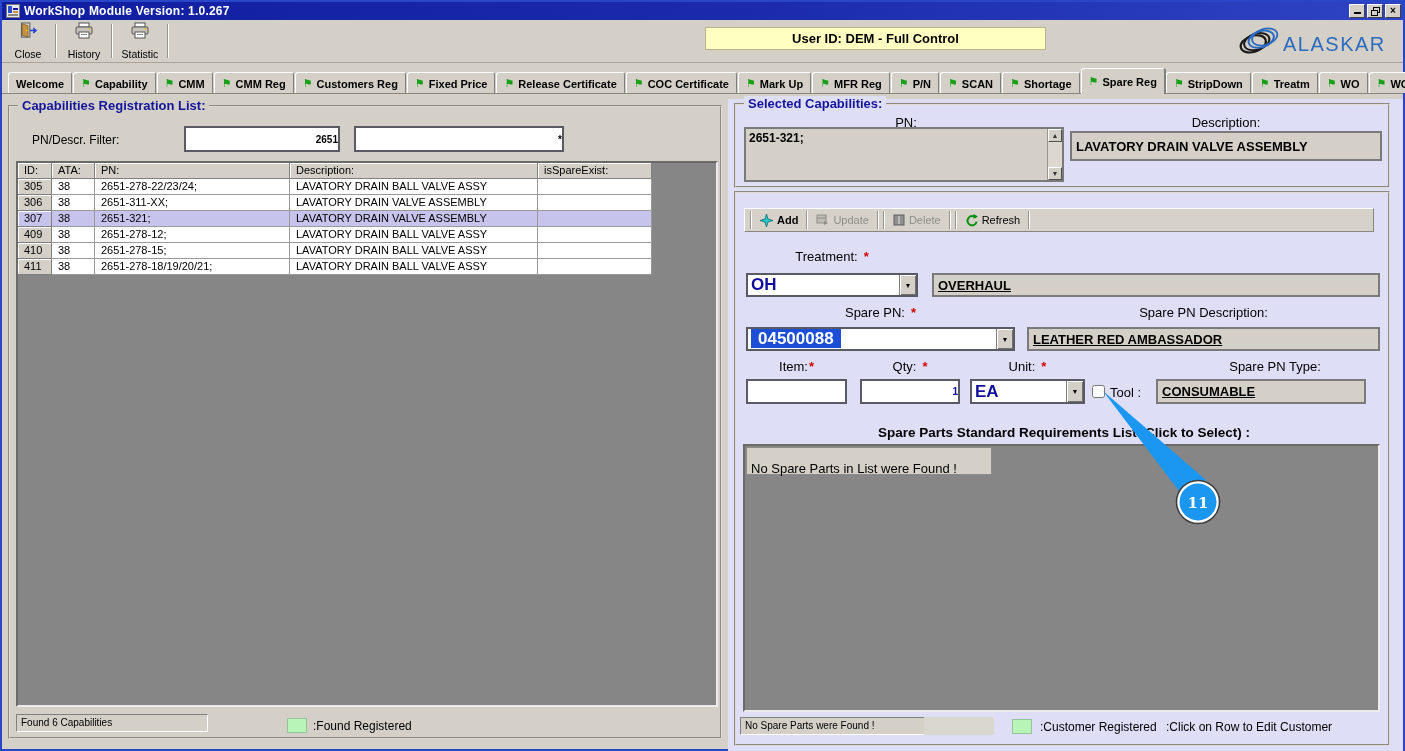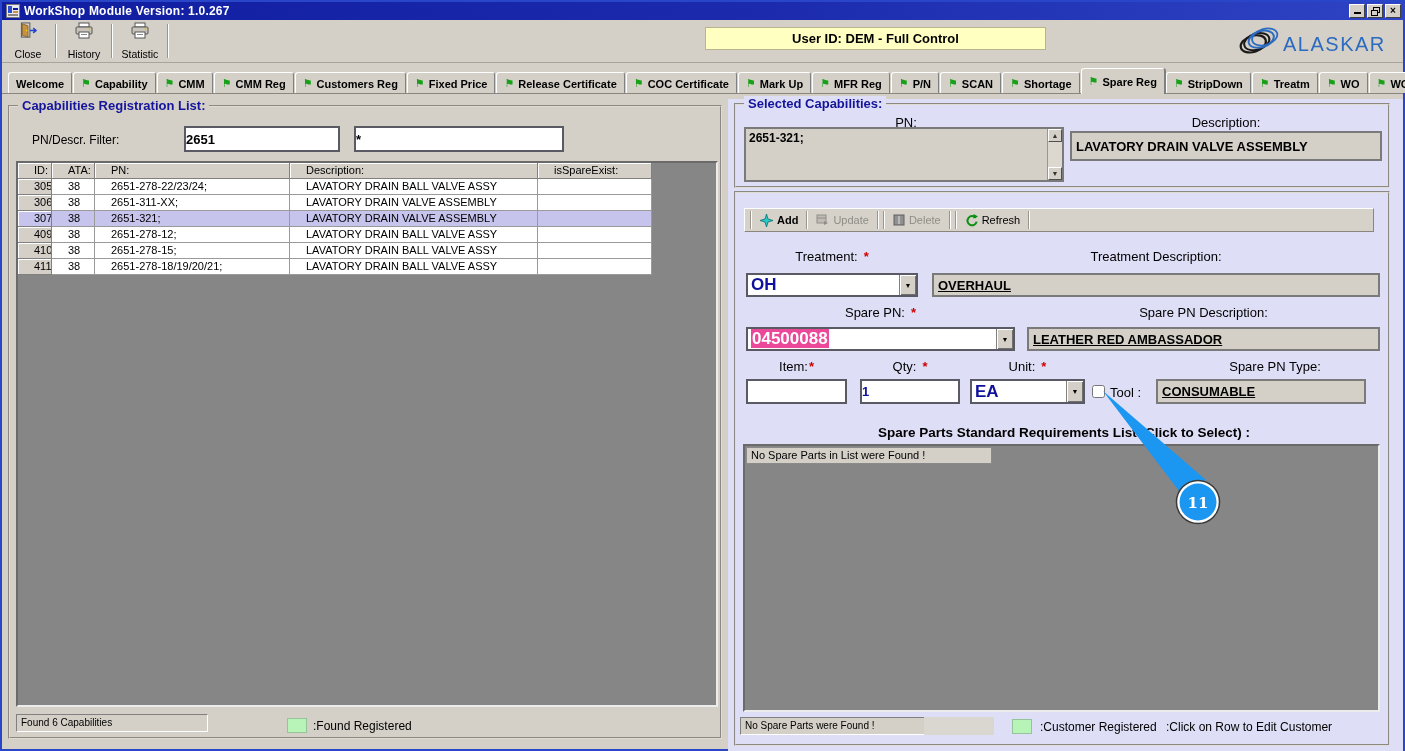--- a/index.html
+++ b/index.html
@@ -43,30 +43,30 @@
 
   
   .main { position:absolute; left:0; right:0; top:92px; bottom:0; background:#D4D0C8; }
 
   .group { position:absolute; border:2px groove #E0DCD4; }
   .legendlab { position:absolute; top:-9px; left:8px; padding:0 4px; font-weight:bold; font-size:13px; color:#14149C; background:#D4D0C8; white-space:nowrap; }
 
   
   .left-group { left:6px; top:11px; width:714px; height:634px; background:#D4D0C8; }
   .filter-label { position:absolute; left:22px; top:26px; font-size:12px; color:#000; }
-  .inp { background:#fff; border:2px solid #5A5A64; font-weight:bold; font-size:13px; text-align:left; color:#000; font-family:"Liberation Sans",sans-serif; }
+  .inp { background:#fff; border:2px solid #5A5A64; font-weight:bold; font-size:10px; text-align:right; color:#000; font-family:"Liberation Sans",sans-serif; }
   .f1 { position:absolute; left:174px; top:19px; width:156px; height:26px; }
   .f2 { position:absolute; left:344px; top:19px; width:210px; height:26px; }
 
   .listarea { position:absolute; background:#868686; border:2px solid; border-color:#6A6A6A #ECECEC #ECECEC #6A6A6A; }
   .l-list { left:6px; top:54px; width:702px; height:546px; }
 
   .grid { position:absolute; left:0; top:0; width:634px; }
   .grow { display:flex; height:16px; }
-  .gc { border-right:1px solid #9A9A9A; border-bottom:1px solid #9A9A9A; padding:1px 16px; font-size:11px;
+  .gc { border-right:1px solid #9A9A9A; border-bottom:1px solid #9A9A9A; padding:1px 6px; font-size:11px;
     white-space:nowrap; overflow:hidden; background:#fff; line-height:13px; }
   .ghead .gc, .idc { background:#D4D0C8; box-shadow:inset 1px 1px 0 #FFF; border-right-color:#808080; border-bottom-color:#808080; }
   .c0{width:34px;} .c1{width:43px;} .c2{width:195px;} .c3{width:248px;} .c4{width:114px;}
   .sel .gc { background:#C6C3EC; }
 
   .statusbox { background:#D4D0C8; border:1px solid; border-color:#808080 #FFF #FFF #808080; font-size:10px; padding:2px 4px; white-space:nowrap; overflow:hidden; color:#000; }
   .l-status { position:absolute; left:6px; top:607px; width:192px; height:18px; }
   .swatch { position:absolute; width:20px; height:15px; background:#B8F4B8; border:1px solid #96C49A; }
   .l-swatch { left:277px; top:611px; }
   .legendtxt { position:absolute; font-size:12px; color:#000; white-space:nowrap; }
@@ -92,29 +92,29 @@
     border:1px solid; border-color:#FFF #8A867E #8A867E #FFF; display:flex; align-items:center; padding:0 3px; }
   .ebtn { display:flex; align-items:center; gap:4px; padding:2px 6px; font-size:11px; color:#000; }
   .ebtn.bold { font-weight:bold; }
   .ebtn.disabled { color:#8E8E86; }
   .esep { width:2px; height:18px; border-left:1px solid #9A968E; border-right:1px solid #FFF; margin:0 2px; }
 
   .combo { position:absolute; background:#fff; border:2px solid #5A5A64; }
   .combo .cval { position:absolute; left:3px; top:1px; font-weight:bold; font-size:17px; color:#10109C; line-height:17px; }
   .ddbtn { position:absolute; right:0; top:0; bottom:0; width:17px; background:#D4D0C8; border-left:1px solid #808080;
     box-shadow:inset 1px 1px 0 #FFF, inset -1px -1px 0 #707070; display:flex; align-items:center; justify-content:center; font-size:7px; color:#000; }
-  .selhl { background:#ec4899; color:#fff; padding:0 1px; }
+  .selhl { background:#1d4ed8; color:#fff; padding:0 7px; }
 
   .star { color:#D00000; font-weight:bold; margin-left:6px; }
   .valbox { position:absolute; display:flex; align-items:center;text-decoration:underline; }
 
   .listtitle { position:absolute; left:0; width:656px; top:232px; text-align:center; font-weight:bold; font-size:13.5px; color:#000; }
   .e-list { left:7px; top:251px; width:637px; height:268px; }
   .emptycell { position:absolute; left:1px; top:1px; width:246px; height:17px; background:#D4D0C8;
-    border:1px solid #8A8A8A; font-size:11px; padding:1px 4px; white-space:nowrap; }
+    border:1px solid #8A8A8A; font-size:13px; padding:13px 4px; white-space:nowrap; }
 
   .e-status1 { position:absolute; left:4px; top:524px; width:222px; height:18px; }
   .e-status2 { position:absolute; left:188px; top:524px; width:70px; height:18px; background:#DAD7D0; border:none; }
   .e-swatch { left:276px; top:526px; }
   .e-legend1 { left:304px; top:527px; }
   .e-legend2 { left:430px; top:527px; }
 
   .overlay { position:absolute; inset:0; pointer-events:none; z-index:50; }
 
   input[type="checkbox"].cb { width:13px; height:13px; accent-color:#fff; }
@@ -391,21 +391,20 @@
               <polygon points="8.6,0 13,2.6 8.2,4.6" fill="#0A9010"></polygon>
             </svg>
             <span>Refresh</span>
           </div>
           <div class="esep"></div>
         </div>
 
         <div class="lab" style="left:10px; top:56px; width:172px;">
           <span>Treatment:</span><span class="star">*</span>
         </div>
-        <div class="lab" style="left:196px; top:56px; width:448px;">Treatment Description:</div>
         <div class="combo" style="left:10px; top:80px; width:172px; height:24px;">
           <div class="cval">OH</div>
           <div class="ddbtn">▼</div>
         </div>
         <div class="beige valbox" style="left:196px; top:80px; width:448px; height:24px;">OVERHAUL</div>
 
         <div class="lab" style="left:10px; top:112px; width:269px;">
           <span>Spare PN:</span><span class="star">*</span>
         </div>
         <div class="lab" style="left:291px; top:112px; width:353px;">Spare PN Description:</div>

